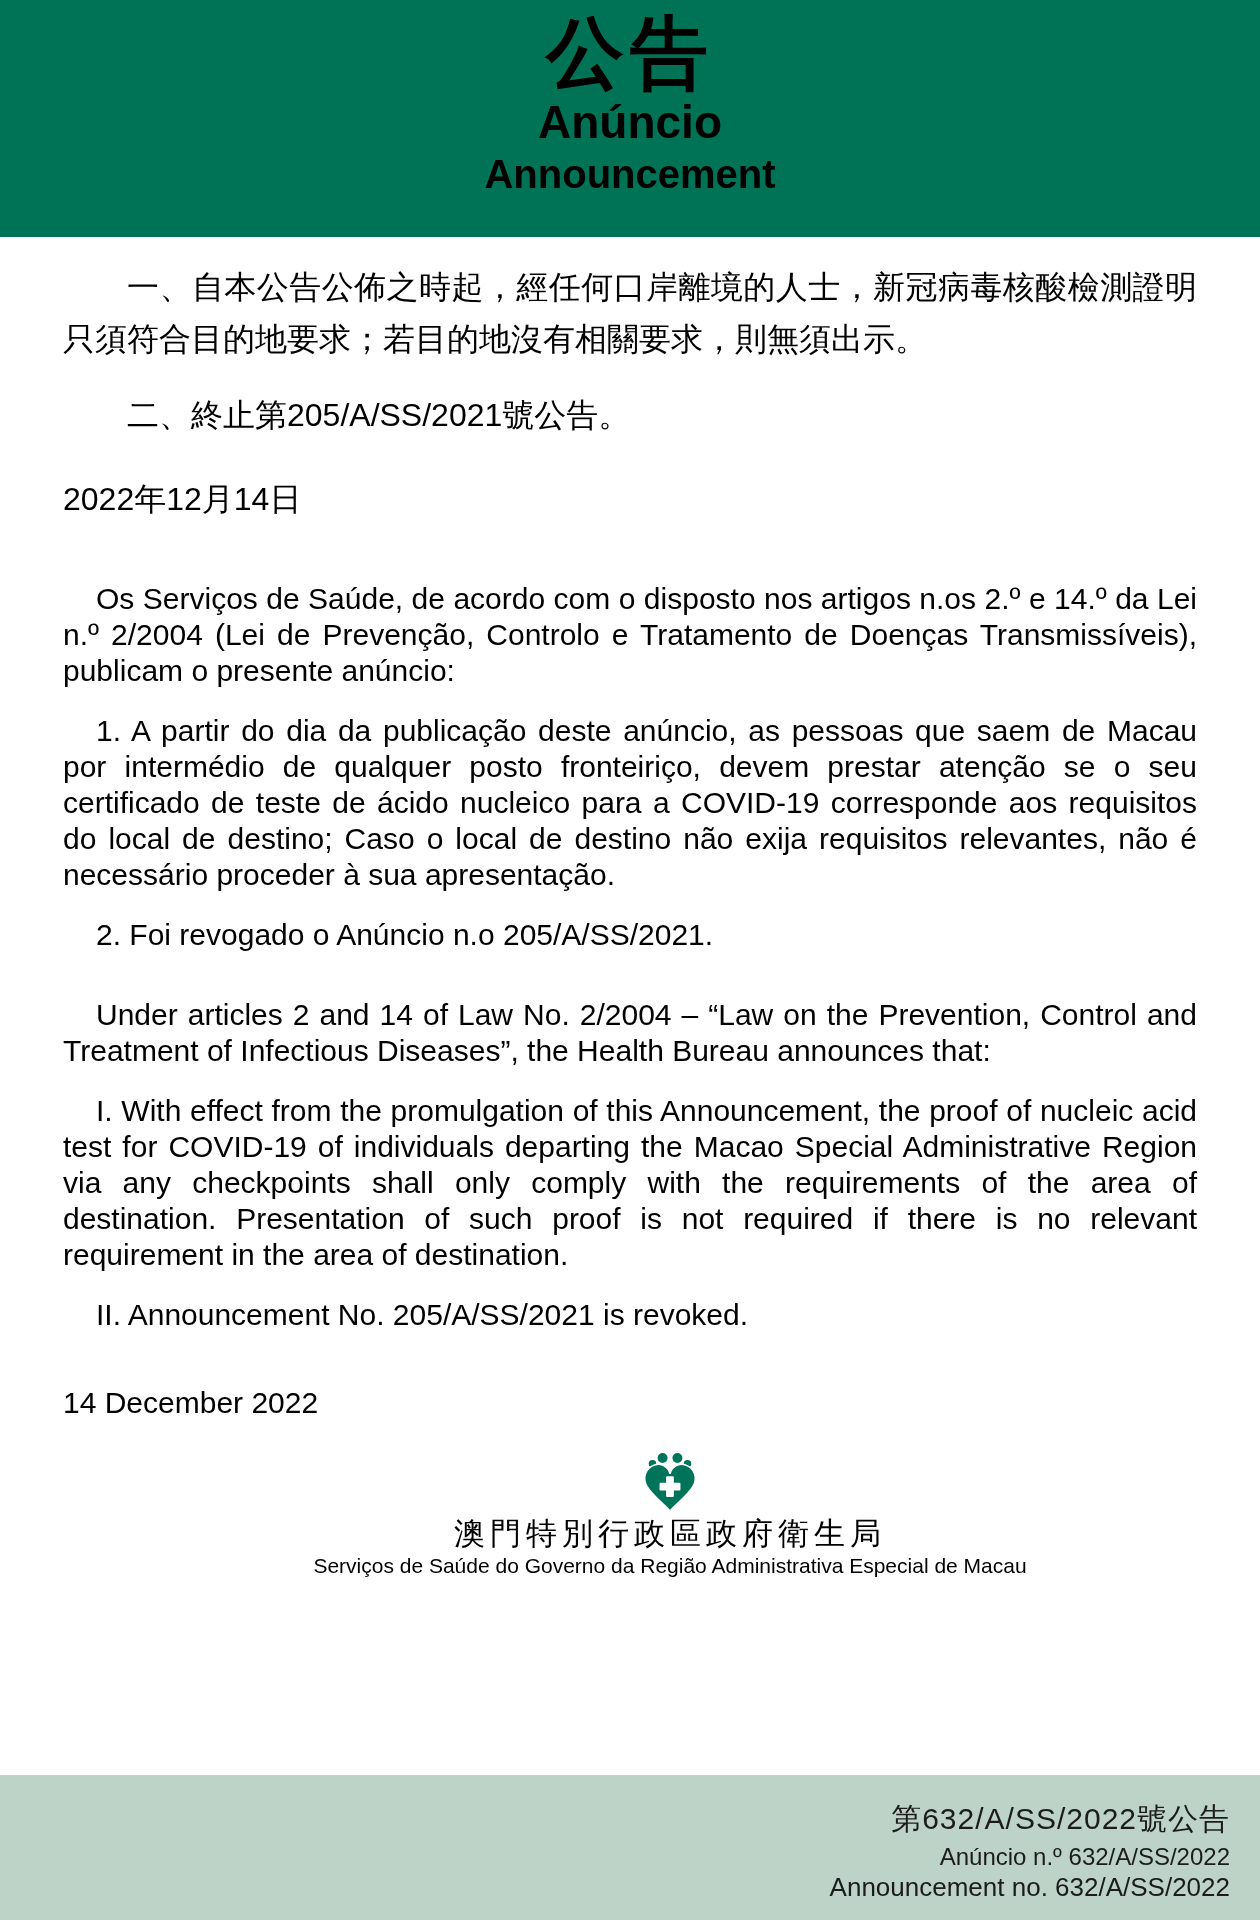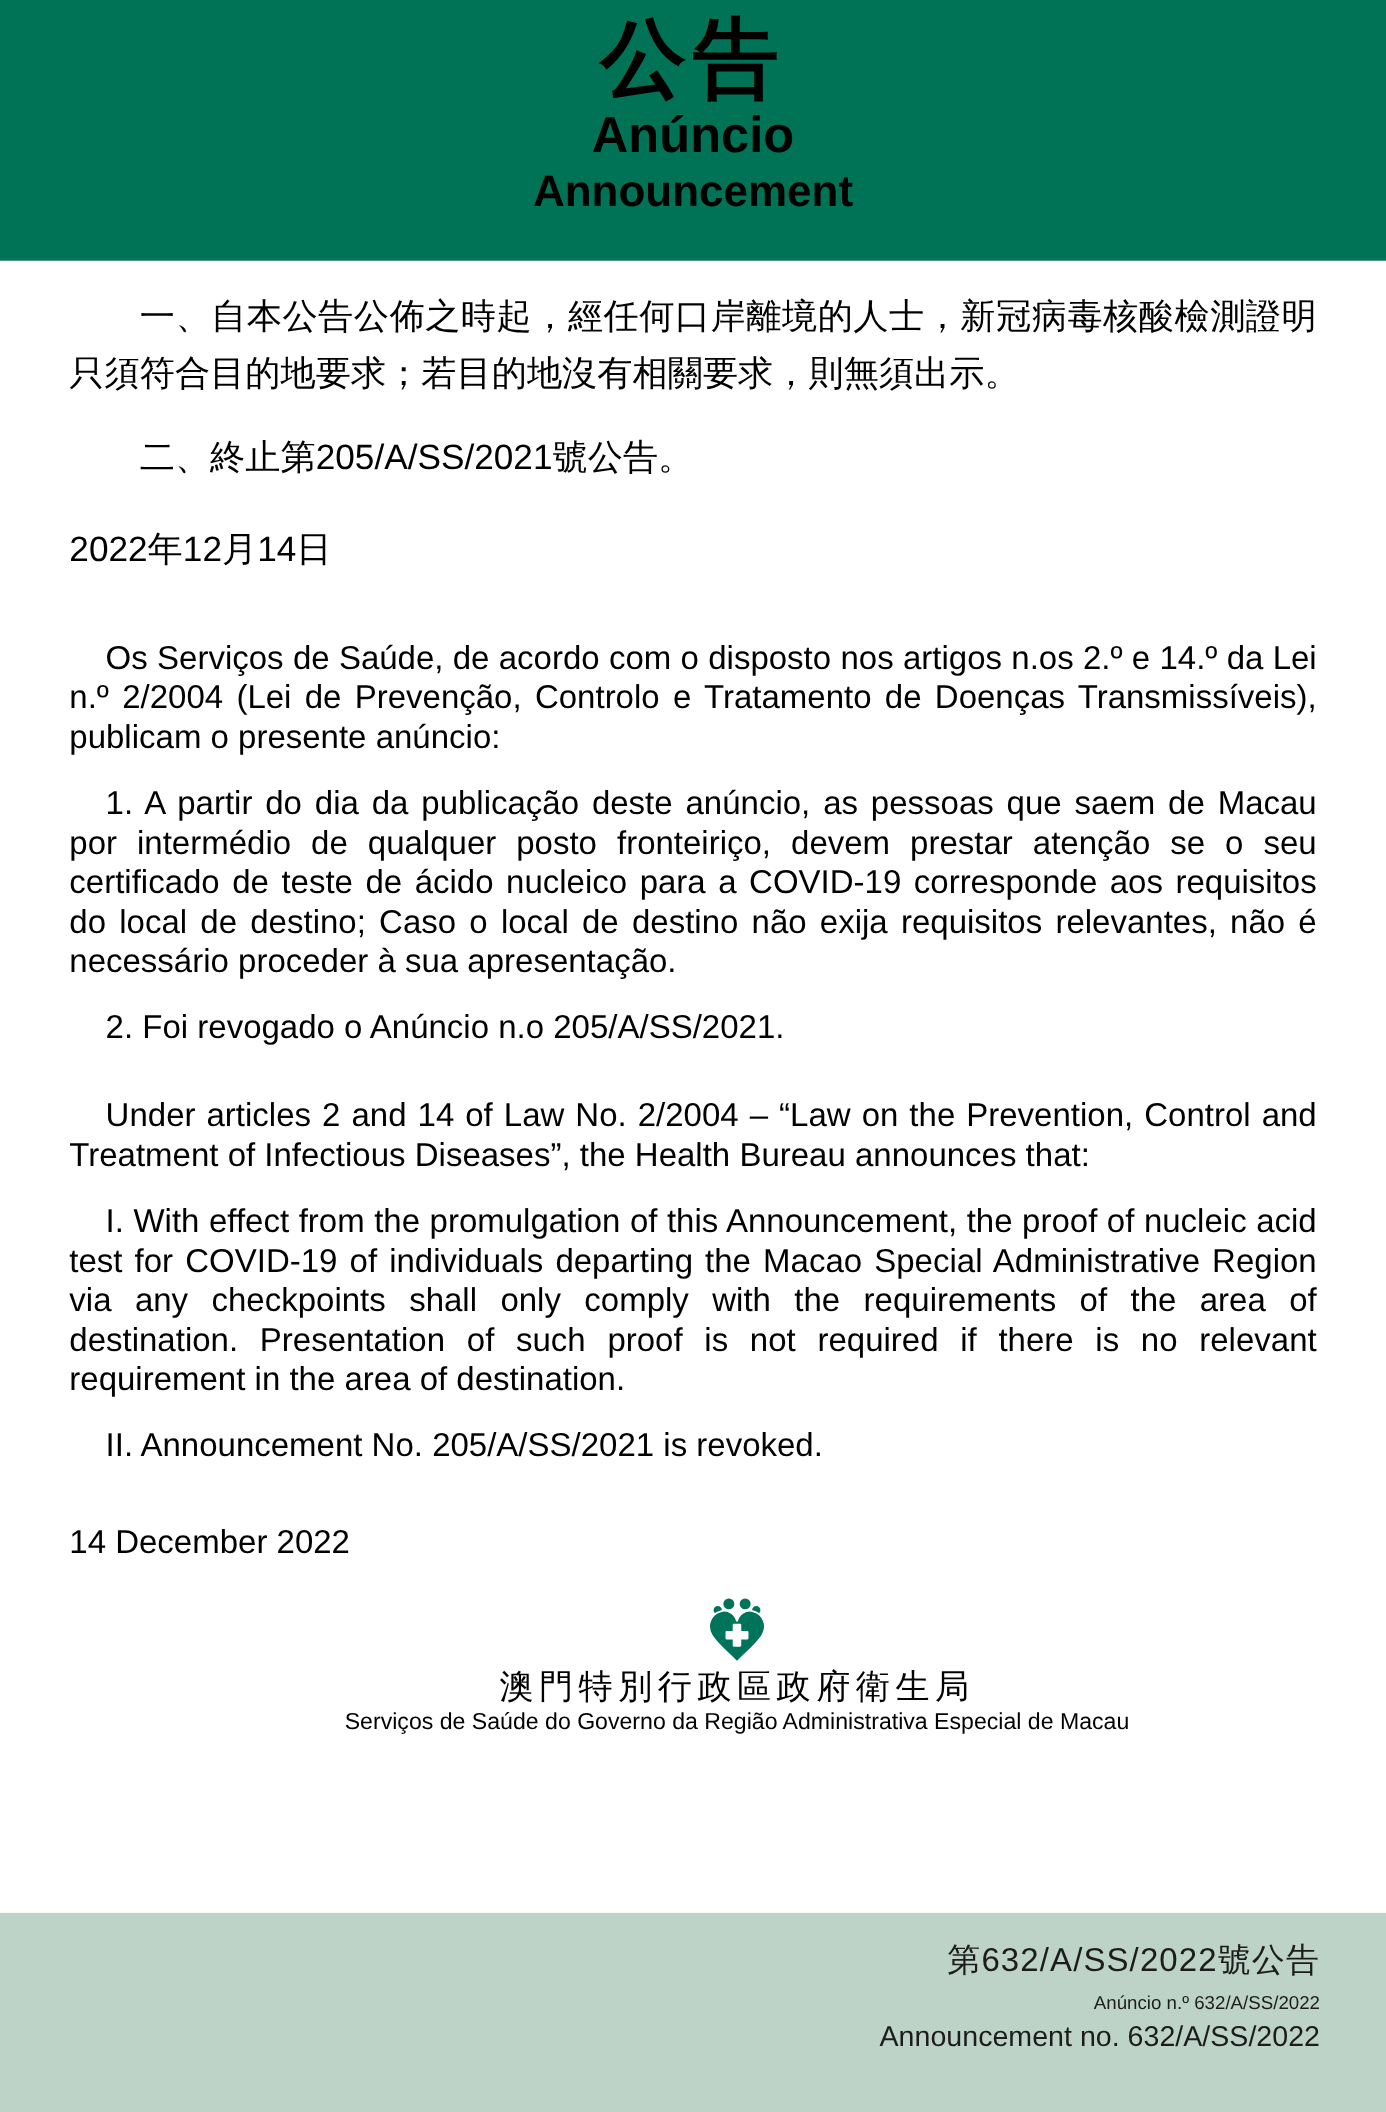--- a/index.html
+++ b/index.html
@@ -60,29 +60,29 @@
     margin-top:2px;
   }
   .org-pt{
     font-size:21px;
     line-height:26px;
   }
   
   .refbar{
     position:absolute;
     left:0;bottom:0;
-    width:100%;height:181px;
+    width:100%;height:145px;
     background:#BDD3C8;
     box-sizing:border-box;
     text-align:right;
-    padding:26px 60px 0 0;
+    padding:26px 30px 0 0;
     color:#1c1c1c;
   }
   .ref-zh{font-size:30px;line-height:36px;letter-spacing:1px;}
-  .ref-pt{font-size:17px;line-height:31px;margin-top:4px;}
+  .ref-pt{font-size:24px;line-height:31px;margin-top:4px;}
   .ref-en{font-size:26px;line-height:31px;}
 </style>
 </head>
 <body>
 
 <div class="page">
 
   <header class="banner">
     <div class="t-zh">公告</div>
     <div class="t-pt">Anúncio</div>

